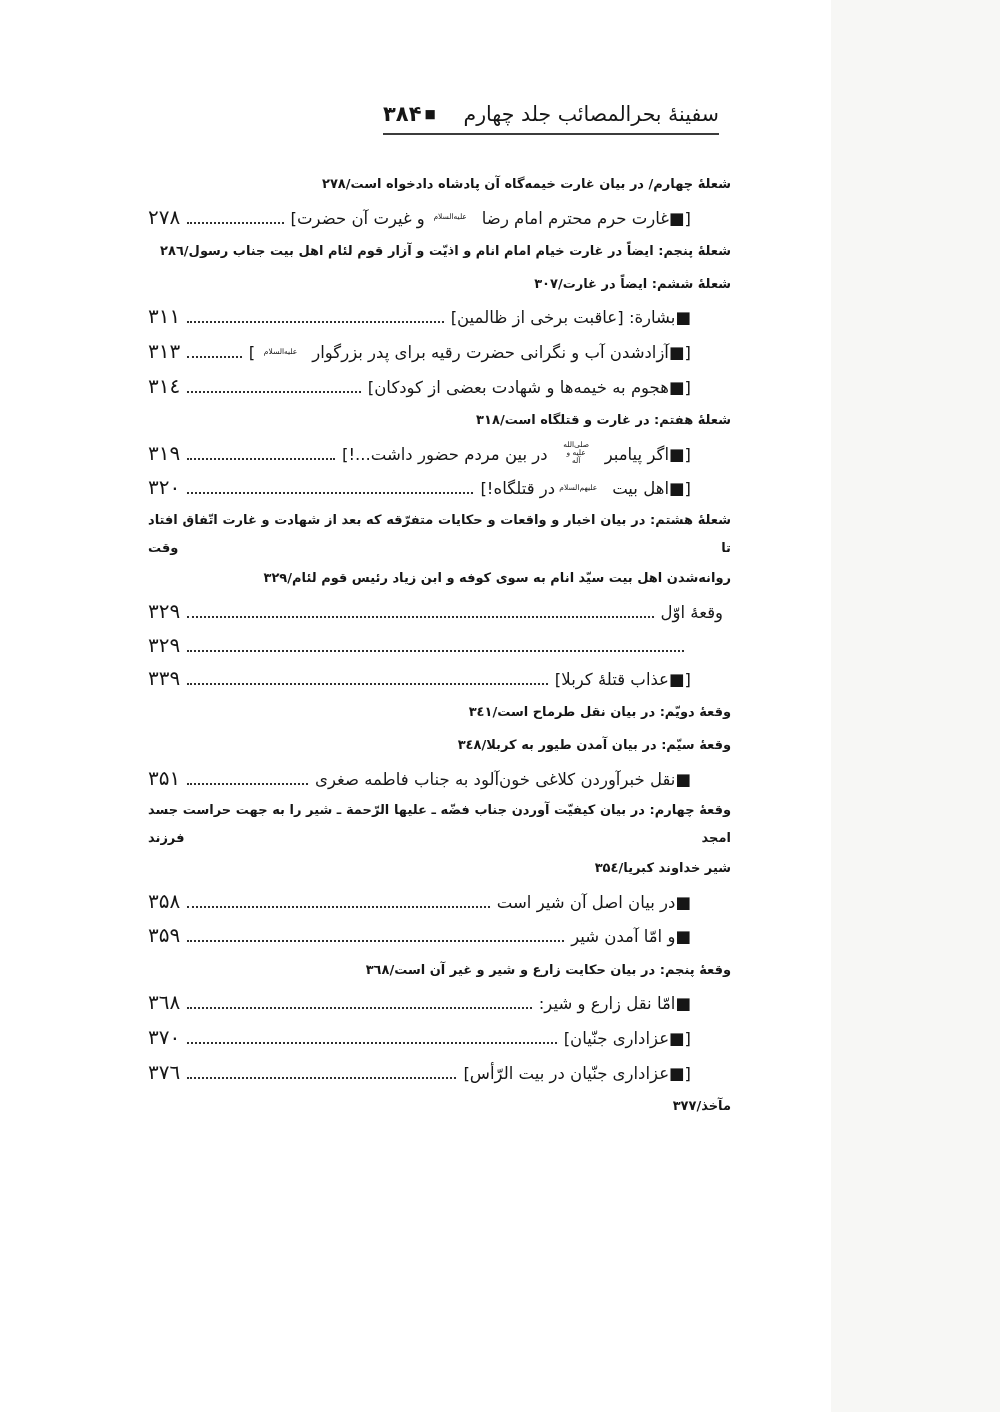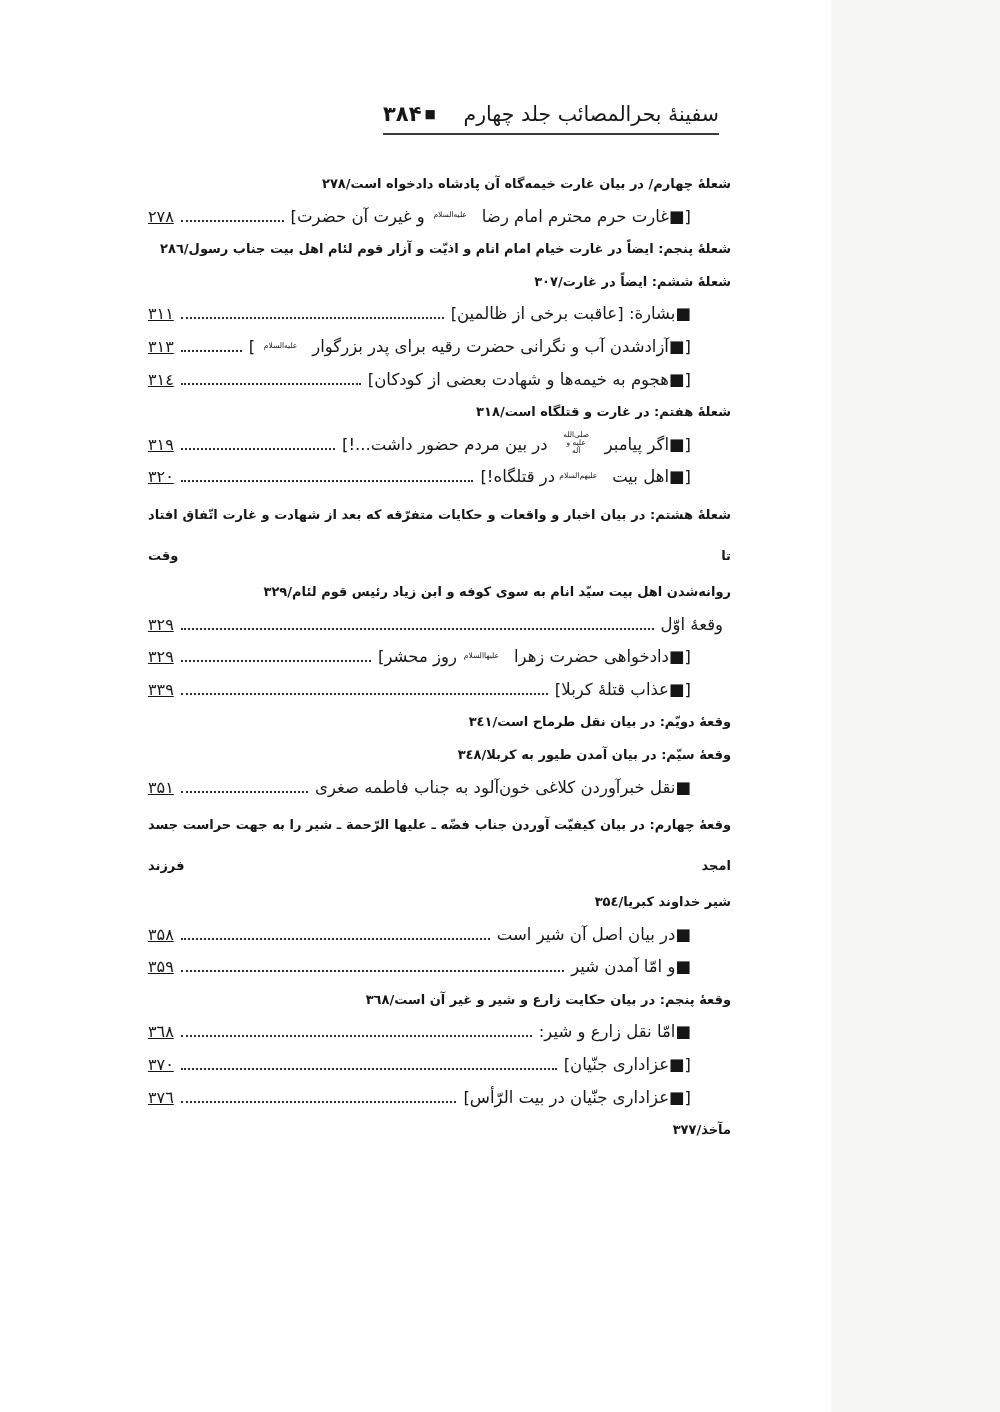--- a/index.html
+++ b/index.html
@@ -18,31 +18,31 @@
   }
   .running-header .num{font-weight:bold;font-size:21px;letter-spacing:1px;}
   .running-header .sq{font-size:12px;margin:0 2px 0 3px;align-self:center;}
   .running-header .title{font-weight:normal;font-size:20.5px;direction:rtl;flex:1;text-align:right;white-space:nowrap;}
   
   .toc{
     position:absolute;top:168px;right:100px;left:148px;direction:rtl;text-align:right;
   }
   .row{min-height:32.6px;line-height:32.6px;}
   .chapter{font-weight:bold;font-size:13px;white-space:nowrap;}
-  .chapter.wrapline{white-space:normal;text-align:justify;text-align-last:justify;line-height:41px;}
+  .chapter.wrapline{white-space:normal;text-align:justify;text-align-last:justify;line-height:28px;}
   .entryrow{display:flex;align-items:baseline;font-size:16.5px;}
   .entryrow .t{white-space:nowrap;}
   .entryrow.ind{margin-right:40px;}
   .entryrow.ind-sm{margin-right:8px;}
   .dots{
     flex:1 1 auto;min-width:20px;
     border-bottom:2.6px dotted #2e2e2e;
     margin:0 7px;align-self:baseline;height:0.72em;
   }
-  .pg{font-size:16px;white-space:nowrap;letter-spacing:0.5px;text-decoration:underline;}
+  .pg{font-size:20px;white-space:nowrap;letter-spacing:0.5px;}
   .hon{
     display:inline-block;width:27px;font-size:7.5px;line-height:1.05;
     vertical-align:middle;text-align:center;margin:0 15px;white-space:normal;
     transform:translateY(-2px);
   }
 </style>
 </head>
 <body>
 
 <div class="page">
@@ -89,21 +89,20 @@
         <span class="pg">۳۲۰</span>
       </div>
       <div class="row chapter wrapline">شعلهٔ هشتم: در بیان اخبار و واقعات و حکایات متفرّقه که بعد از شهادت و غارت اتّفاق افتاد تا وقت</div>
       <div class="row chapter">روانه‌شدن اهل بیت سیّد انام به سوی کوفه و ابن زیاد رئیس قوم لئام/۳۲۹</div>
       <div class="row entryrow ind-sm">
         <span class="t">وقعهٔ اوّل</span>
         <span class="dots"></span>
         <span class="pg">۳۲۹</span>
       </div>
       <div class="row entryrow ind">
-        <span class="t">[■دادخواهی حضرت زهرا<span class="hon">علیهاالسلام</span>روز محشر]</span>
         <span class="dots"></span>
         <span class="pg">۳۲۹</span>
       </div>
       <div class="row entryrow ind">
         <span class="t">[■عذاب قتلهٔ کربلا]</span>
         <span class="dots"></span>
         <span class="pg">۳۳۹</span>
       </div>
       <div class="row chapter">وقعهٔ دویّم: در بیان نقل طرماح است/۳٤۱</div>
       <div class="row chapter">وقعهٔ سیّم: در بیان آمدن طیور به کربلا/۳٤۸</div>

